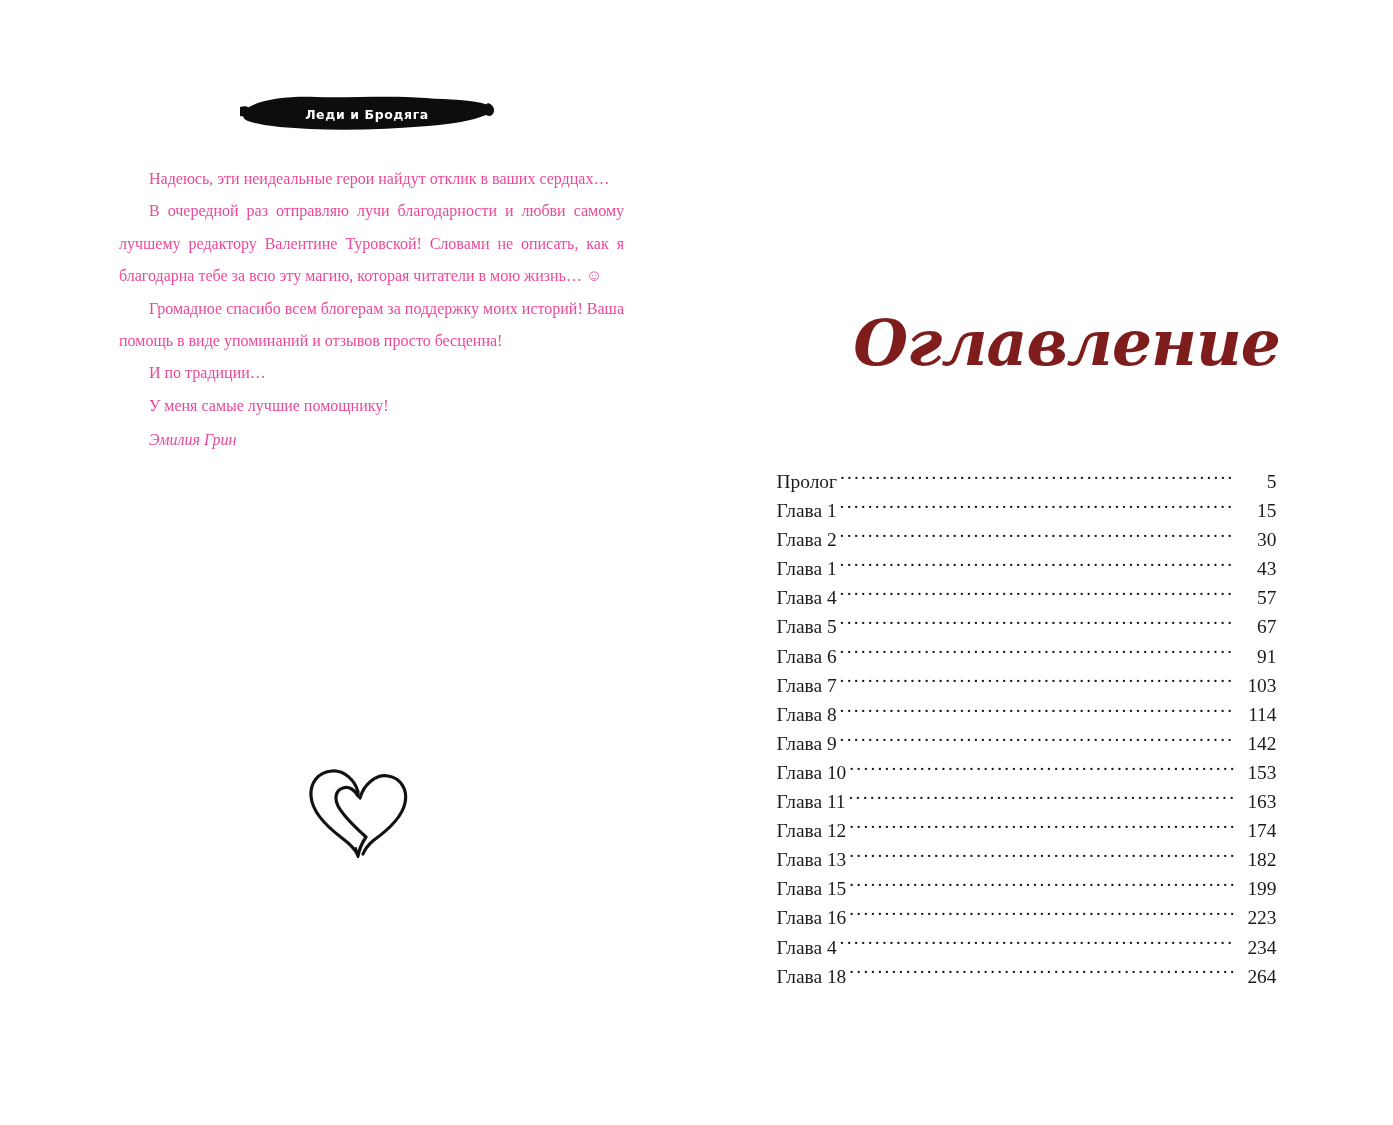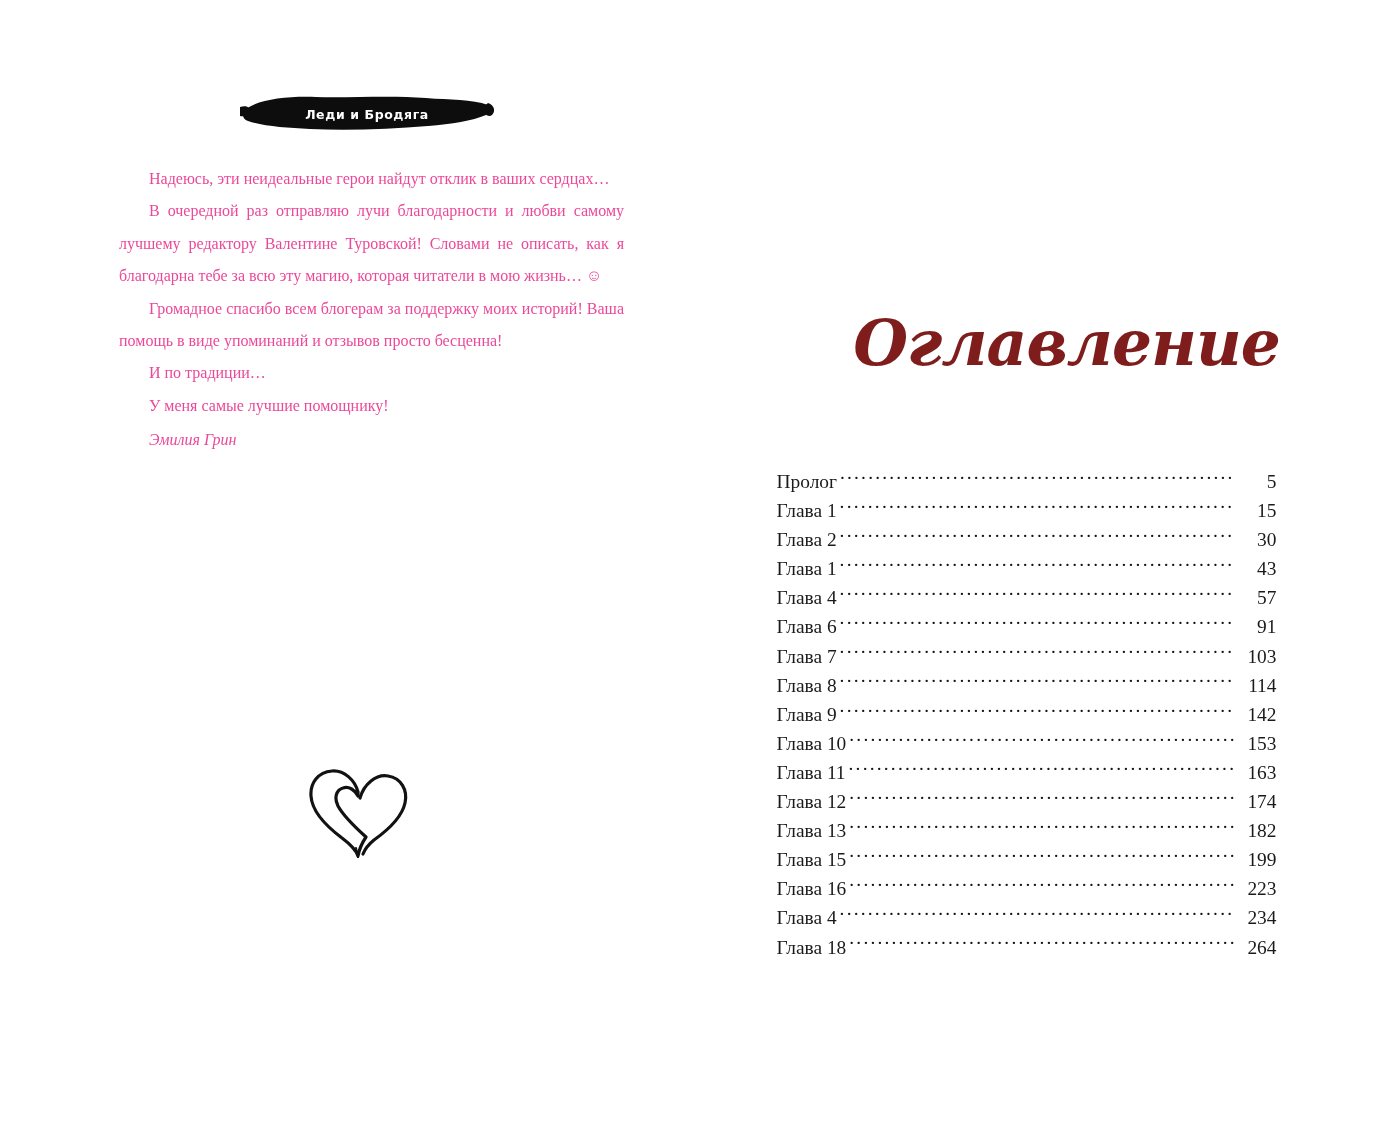--- a/index.html
+++ b/index.html
@@ -210,20 +210,25 @@
         <span class="dots"></span>
         <span class="toc-page">43</span>
       </div>
 
       <div class="toc-row">
         <span class="toc-label">Глава 4</span>
         <span class="dots"></span>
         <span class="toc-page">57</span>
       </div>
 
+      <div class="toc-row">
+        <span class="toc-label">Глава 5</span>
+        <span class="dots"></span>
+        <span class="toc-page">67</span>
+      </div>
 
       <div class="toc-row">
         <span class="toc-label">Глава 6</span>
         <span class="dots"></span>
         <span class="toc-page">91</span>
       </div>
 
       <div class="toc-row">
         <span class="toc-label">Глава 7</span>
         <span class="dots"></span>

